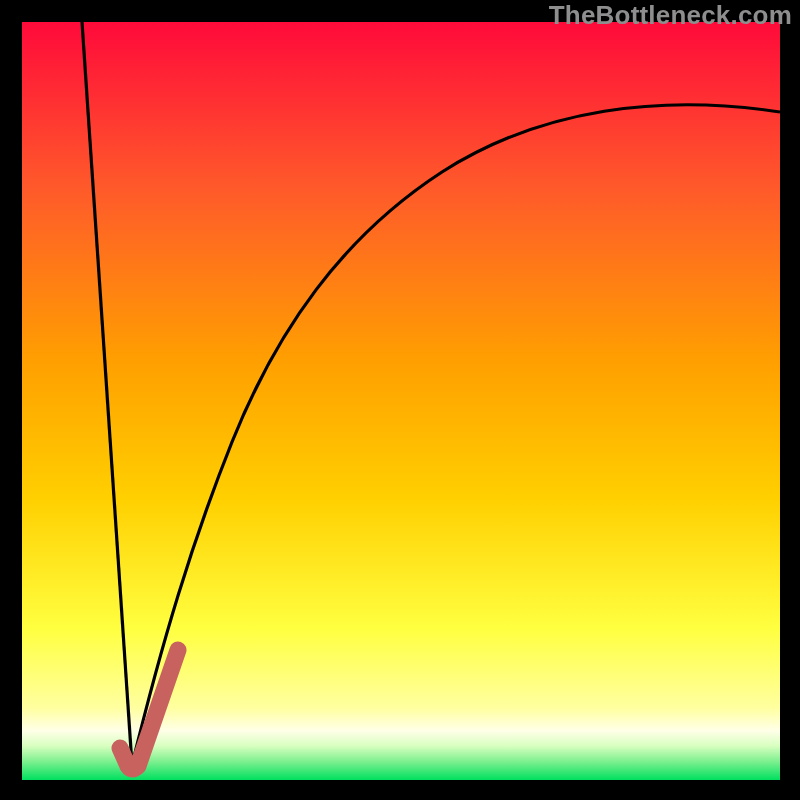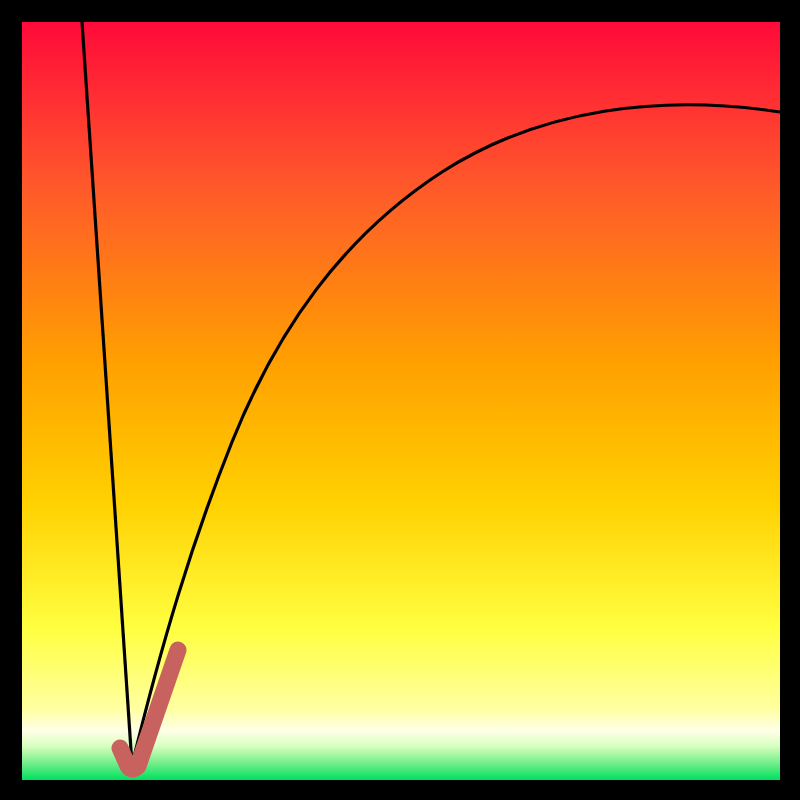--- a/index.html
+++ b/index.html
@@ -67,13 +67,14 @@
                C 140 620, 170 520, 210 420
                C 255 308, 320 215, 420 150
                C 520 86, 640 72, 758 90" fill="none" stroke="#000" stroke-width="3.2"></path>
 
       <path d="M 98 726
                L 106 744
                Q 110 750 116 744
                L 156 628" fill="none" stroke="#c8625f" stroke-width="17" stroke-linecap="round" stroke-linejoin="round"></path>
     </svg>
   </div>
+  <div class="watermark">TheBottleneck.com</div>
 </div>
 
 </body></html>

